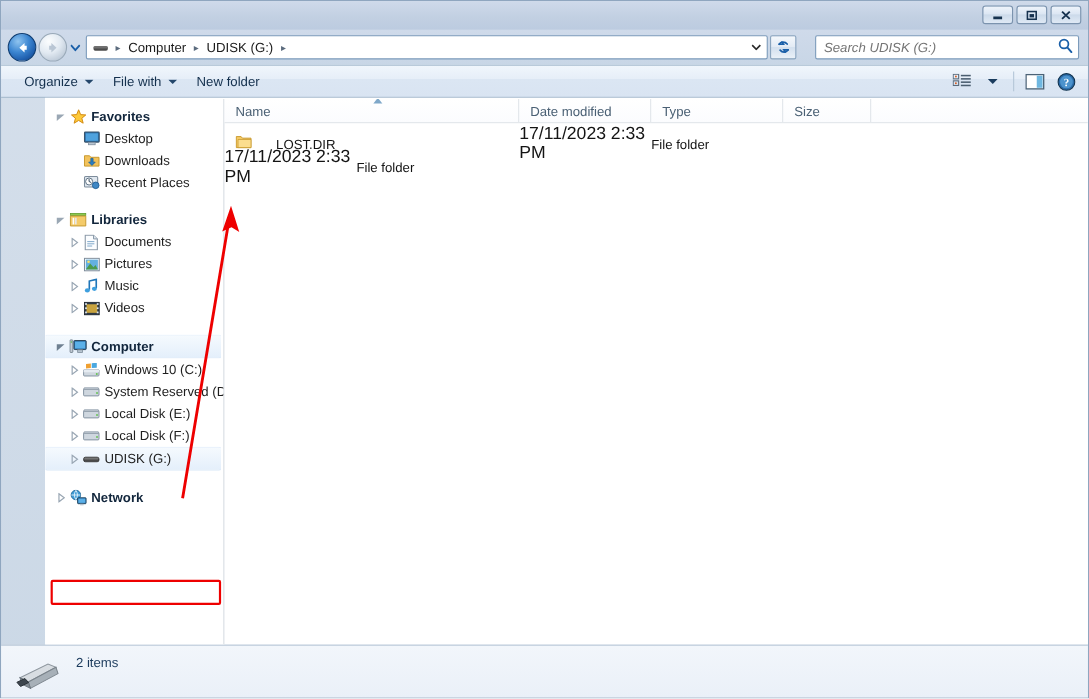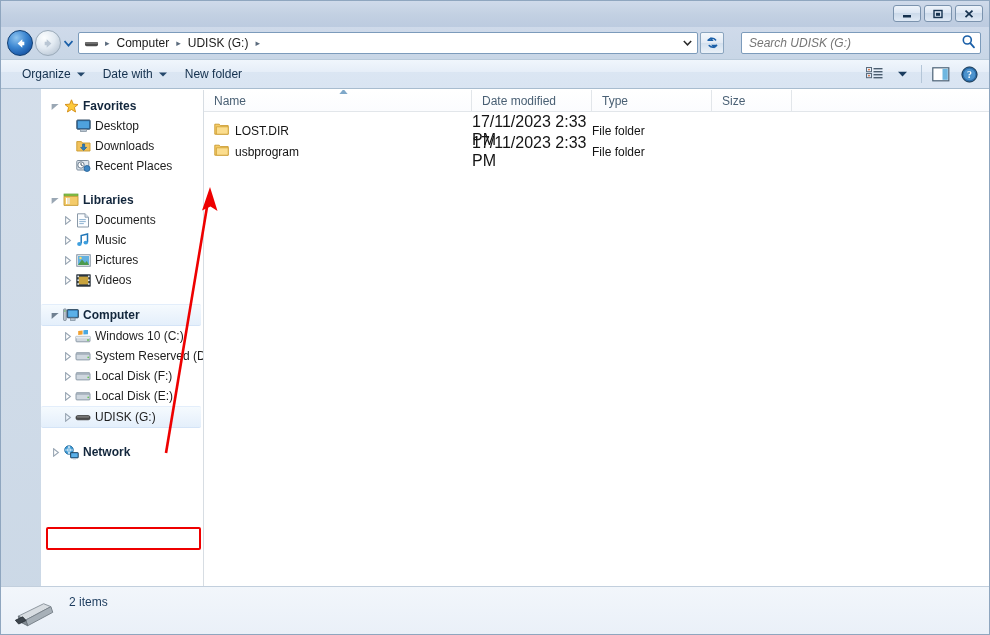--- a/index.html
+++ b/index.html
@@ -311,21 +311,21 @@
   .filerow {
     height: 21px;
     display: flex;
     align-items: center;
     cursor: default;
   }
   .fr-name {
     width: 268px; flex: 0 0 268px;
     display: flex; align-items: center;
     padding-left: 10px;
-    gap: 6px;
+    gap: 22px;
   }
   .fr-name .ftext { font-size: 12px; color: #141414; }
   .fr-date { width: 120px; flex: 0 0 120px; font-size: 16px; color: #141414; }
   .fr-type { width: 120px; flex: 0 0 120px; font-size: 12px; color: #141414; }
   .fr-size { width: 80px;  flex: 0 0 80px;  font-size: 12px; color: #141414; }
 
   
   .statusbar {
     height: 48px;
     flex: 0 0 48px;
@@ -434,21 +434,21 @@
   <div class="toolbar">
     <div class="tb-item">
       <span>Organize</span>
       <span class="tb-caret">
         <svg width="8" height="5" viewBox="0 0 8 5">
             <path d="M0 0.6 L4 4.4 L8 0.6 Z" fill="#24476b"></path>
           </svg>
       </span>
     </div>
     <div class="tb-item">
-      <span>Date with</span>
+      <span>File with</span>
       <span class="tb-caret">
         <svg width="8" height="5" viewBox="0 0 8 5">
             <path d="M0 0.6 L4 4.4 L8 0.6 Z" fill="#24476b"></path>
           </svg>
       </span>
     </div>
     <div class="tb-item">
       <span>New folder</span>
     </div>
 
@@ -578,44 +578,44 @@
         <span class="nlabel">Documents</span>
       </div>
 
       <div class="nav-row child">
         <span class="twisty">
           <svg width="8" height="9" viewBox="0 0 8 9">
               <path d="M1.6 0.8 L6.4 4.5 L1.6 8.2 Z" fill="none" stroke="#9aa7b4" stroke-width="1.1"></path>
             </svg>
         </span>
         <span class="nicon">
-          <svg width="14" height="15" viewBox="0 0 14 15">
-            <path d="M5.2 10.5 L5.2 2.5 L11.5 1 L11.5 9" fill="none" stroke="#2076b8" stroke-width="1.5"></path>
-            <ellipse cx="3.4" cy="11" rx="2.3" ry="1.9" fill="#3e9fde"></ellipse>
-            <ellipse cx="9.8" cy="9.6" rx="2.3" ry="1.9" fill="#3e9fde"></ellipse>
-          </svg>
-        </span>
-        <span class="nlabel">Music</span>
-      </div>
-
-      <div class="nav-row child">
-        <span class="twisty">
-          <svg width="8" height="9" viewBox="0 0 8 9">
-              <path d="M1.6 0.8 L6.4 4.5 L1.6 8.2 Z" fill="none" stroke="#9aa7b4" stroke-width="1.1"></path>
-            </svg>
-        </span>
-        <span class="nicon">
           <svg width="15" height="13" viewBox="0 0 15 13">
             <rect x="0.8" y="0.8" width="13.4" height="11.4" fill="#ffffff" stroke="#7d8c9b" stroke-width="1"></rect>
             <rect x="2" y="2" width="11" height="9" fill="#63b0e0"></rect>
             <path d="M2 11 L6 5.5 L9 9 L10.8 7 L13 11 Z" fill="#4d9a4d"></path>
             <circle cx="4.5" cy="4" r="1.2" fill="#fbe06a"></circle>
           </svg>
         </span>
         <span class="nlabel">Pictures</span>
+      </div>
+
+      <div class="nav-row child">
+        <span class="twisty">
+          <svg width="8" height="9" viewBox="0 0 8 9">
+              <path d="M1.6 0.8 L6.4 4.5 L1.6 8.2 Z" fill="none" stroke="#9aa7b4" stroke-width="1.1"></path>
+            </svg>
+        </span>
+        <span class="nicon">
+          <svg width="14" height="15" viewBox="0 0 14 15">
+            <path d="M5.2 10.5 L5.2 2.5 L11.5 1 L11.5 9" fill="none" stroke="#2076b8" stroke-width="1.5"></path>
+            <ellipse cx="3.4" cy="11" rx="2.3" ry="1.9" fill="#3e9fde"></ellipse>
+            <ellipse cx="9.8" cy="9.6" rx="2.3" ry="1.9" fill="#3e9fde"></ellipse>
+          </svg>
+        </span>
+        <span class="nlabel">Music</span>
       </div>
 
       <div class="nav-row child">
         <span class="twisty">
           <svg width="8" height="9" viewBox="0 0 8 9">
               <path d="M1.6 0.8 L6.4 4.5 L1.6 8.2 Z" fill="none" stroke="#9aa7b4" stroke-width="1.1"></path>
             </svg>
         </span>
         <span class="nicon">
           <svg width="15" height="13" viewBox="0 0 15 13">
@@ -692,37 +692,37 @@
               <path d="M1.6 0.8 L6.4 4.5 L1.6 8.2 Z" fill="none" stroke="#9aa7b4" stroke-width="1.1"></path>
             </svg>
         </span>
         <span class="nicon">
           <svg width="16" height="12" viewBox="0 0 16 12">
             <path d="M1 3.8 L15 3.8 L15 9 Q15 9.9 14.1 9.9 L1.9 9.9 Q1 9.9 1 9 Z" fill="#cfd7df" stroke="#8593a1" stroke-width="0.9"></path>
             <path d="M1.6 3.8 Q1 3.8 1.6 2.6 L14.4 2.6 Q15 3.8 14.4 3.8 Z" fill="#e8edf2" stroke="#8593a1" stroke-width="0.8"></path>
             <circle cx="13.2" cy="7.3" r="0.85" fill="#63c24f"></circle>
           </svg>
         </span>
-        <span class="nlabel">Local Disk (F:)</span>
+        <span class="nlabel">Local Disk (E:)</span>
       </div>
 
       <div class="nav-row child">
         <span class="twisty">
           <svg width="8" height="9" viewBox="0 0 8 9">
               <path d="M1.6 0.8 L6.4 4.5 L1.6 8.2 Z" fill="none" stroke="#9aa7b4" stroke-width="1.1"></path>
             </svg>
         </span>
         <span class="nicon">
           <svg width="16" height="12" viewBox="0 0 16 12">
             <path d="M1 3.8 L15 3.8 L15 9 Q15 9.9 14.1 9.9 L1.9 9.9 Q1 9.9 1 9 Z" fill="#cfd7df" stroke="#8593a1" stroke-width="0.9"></path>
             <path d="M1.6 3.8 Q1 3.8 1.6 2.6 L14.4 2.6 Q15 3.8 14.4 3.8 Z" fill="#e8edf2" stroke="#8593a1" stroke-width="0.8"></path>
             <circle cx="13.2" cy="7.3" r="0.85" fill="#63c24f"></circle>
           </svg>
         </span>
-        <span class="nlabel">Local Disk (E:)</span>
+        <span class="nlabel">Local Disk (F:)</span>
       </div>
 
       <div class="nav-row child hovered">
         <span class="twisty">
           <svg width="8" height="9" viewBox="0 0 8 9">
               <path d="M1.6 0.8 L6.4 4.5 L1.6 8.2 Z" fill="none" stroke="#9aa7b4" stroke-width="1.1"></path>
             </svg>
         </span>
         <span class="nicon">
           <svg width="16" height="12" viewBox="0 0 16 12">
@@ -790,29 +790,20 @@
             </svg>
           </span>
           <span class="ftext">LOST.DIR</span>
         </div>
         <div class="fr-date">17/11/2023 2:33 PM</div>
         <div class="fr-type">File folder</div>
         <div class="fr-size"></div>
       </div>
 
       <div class="filerow">
-        <div class="fr-name">
-          <span>
-            <svg width="15" height="14" viewBox="0 0 15 14">
-              <path d="M0.8 2.2 L5.2 2.2 L6.4 3.6 L14.2 3.6 L14.2 12.2 L0.8 12.2 Z" fill="#f6cc68" stroke="#c99a2e" stroke-width="0.9"></path>
-              <path d="M2.4 4.8 L14.2 4.8 L14.2 12.2 L2.4 12.2 Z" fill="#fbdd8e" stroke="#c99a2e" stroke-width="0.7"></path>
-            </svg>
-          </span>
-          <span class="ftext">usbprogram</span>
-        </div>
         <div class="fr-date">17/11/2023 2:33 PM</div>
         <div class="fr-type">File folder</div>
         <div class="fr-size"></div>
       </div>
 
     </div>
   </div>
 
   <div class="statusbar">
     <div class="sb-icon">

